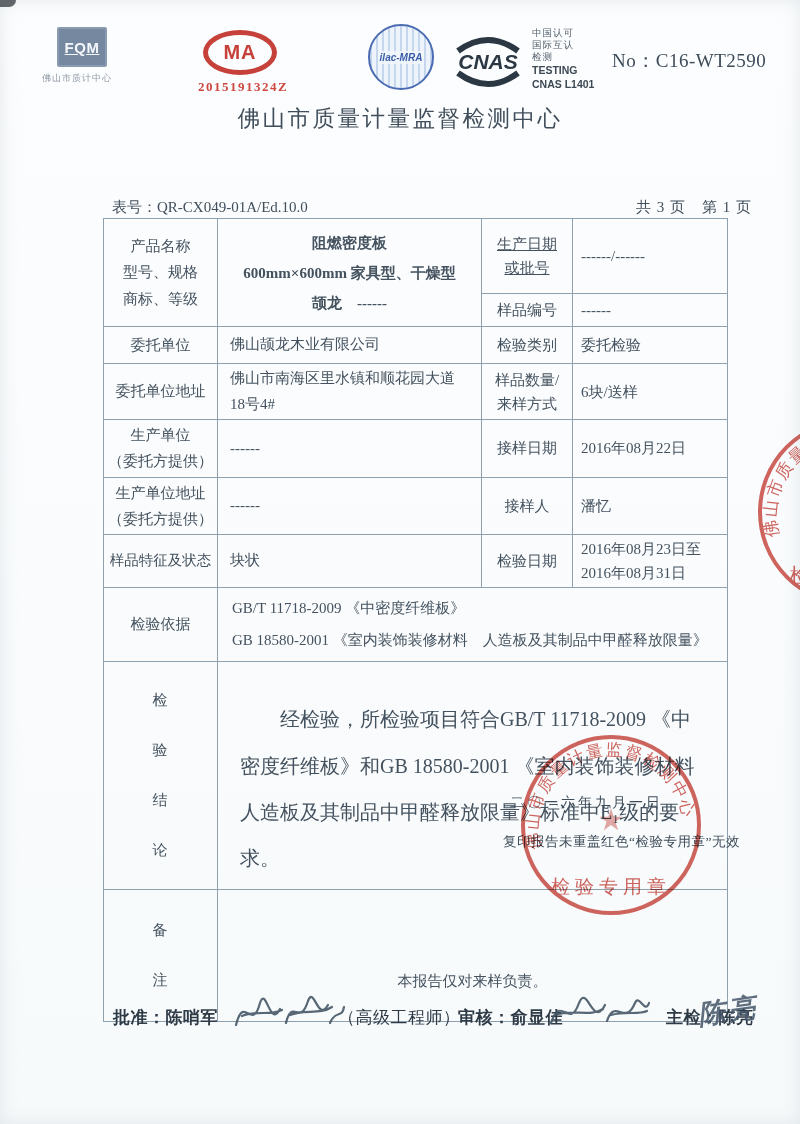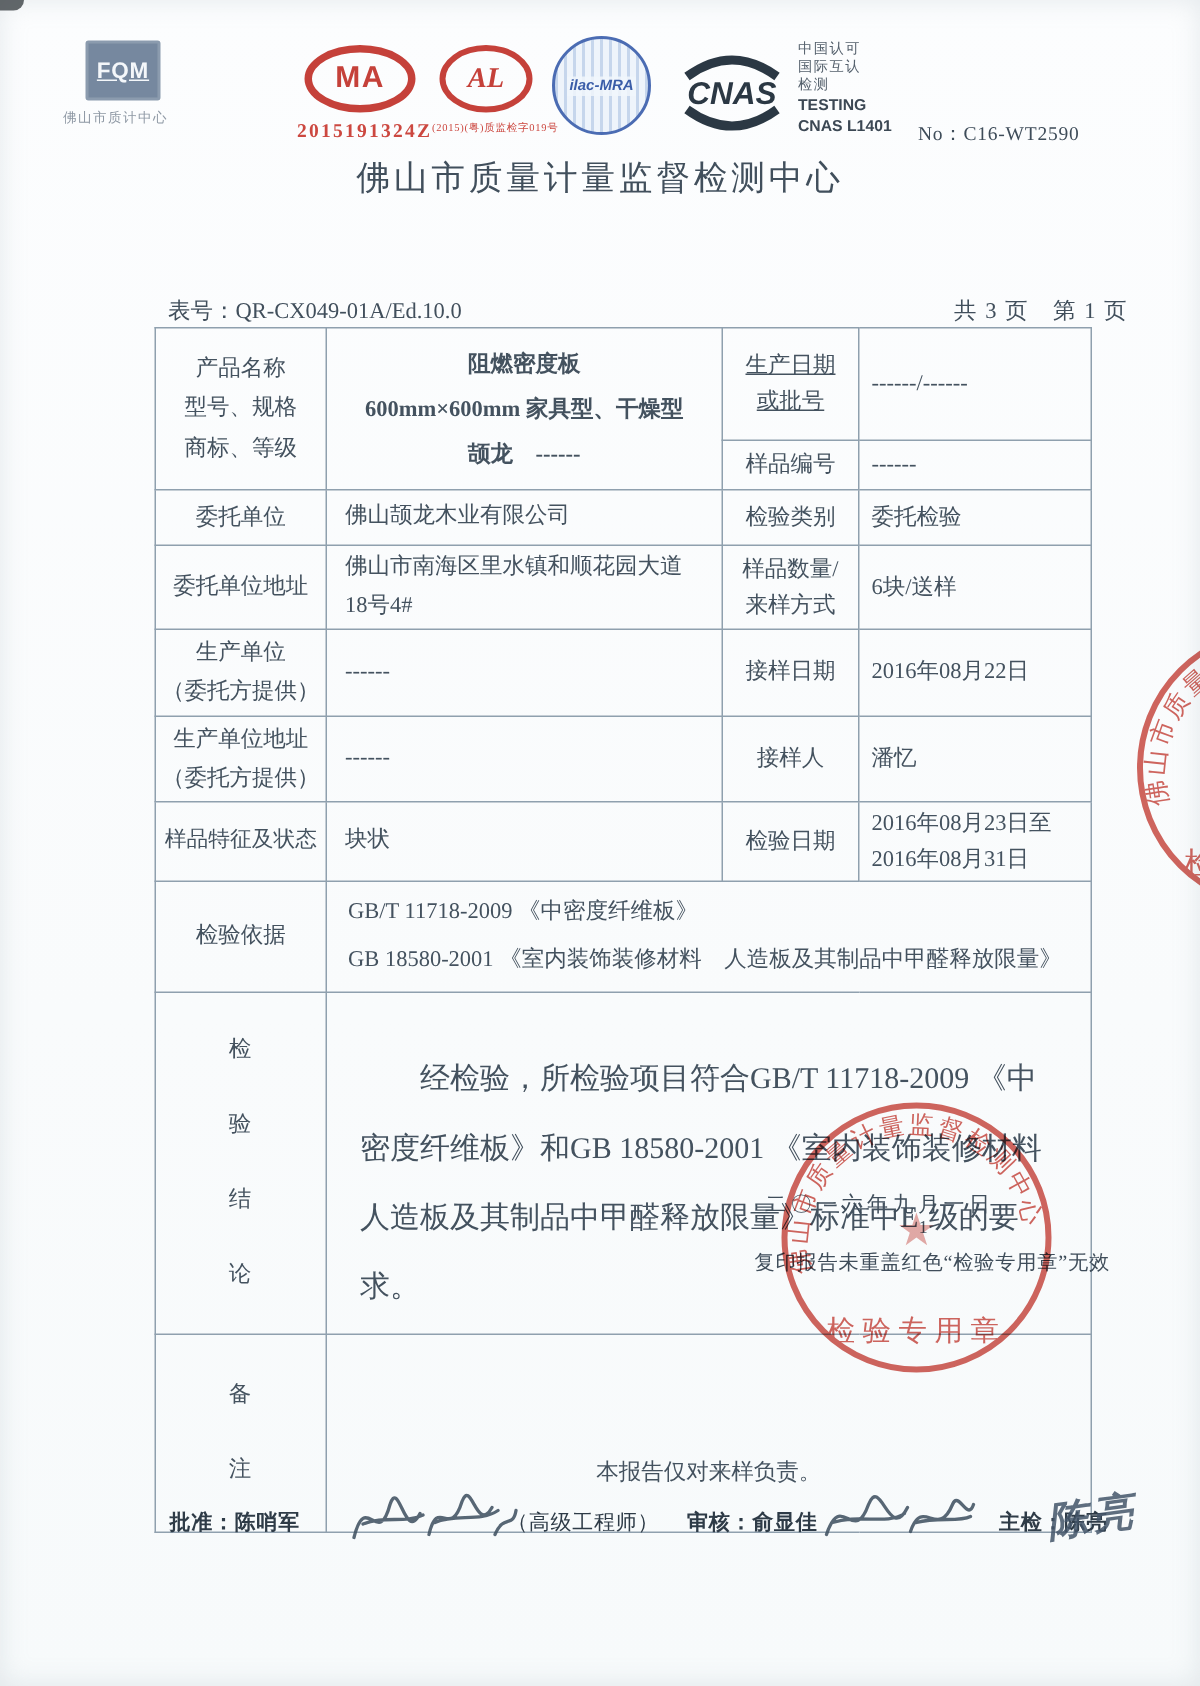--- a/index.html
+++ b/index.html
@@ -37,21 +37,21 @@
     border:2px solid #4b6cb3;
     background:repeating-linear-gradient(90deg,#c6d6ec 0 2px,#eef4fb 2px 6px);
     display:flex; align-items:center; justify-content:center; }
   .ilac-text { font:bold italic 10px "Liberation Sans",sans-serif; color:#3a5da8; background:rgba(240,246,252,.85); padding:1px 2px; }
 
   .cnas-logo { left:448px; top:36px; }
   .cnas-caption { left:532px; top:27px; font-size:9.5px; color:#55616d; line-height:12px; letter-spacing:1px; }
   .cnas-testing { left:532px; top:64px; font:bold 10.5px "Liberation Sans",sans-serif; color:#3c4854; }
   .cnas-cert { left:532px; top:78px; font:bold 10.5px "Liberation Sans",sans-serif; color:#3c4854; }
 
-  .report-no { left:612px; top:48px; font-size:13px; color:#3e4c59; letter-spacing:.5px;margin-top:32px; }
+  .report-no { left:612px; top:48px; font-size:19px; color:#3e4c59; letter-spacing:.5px; }
 
   
   .org-title { left:0; top:103px; width:800px; text-align:center; font-size:22.5px; color:#414f5c; letter-spacing:2.5px; }
   .doc-title { left:0; top:146px; width:800px; text-align:center; font-size:24px; color:#414f5c; letter-spacing:26px; text-indent:26px; }
 
   
   .form-no { left:112px; top:198px; font-size:15px; color:#414f5c; }
   .page-ind { left:636px; top:198px; font-size:15px; color:#414f5c; letter-spacing:1px; }
 
   
@@ -72,43 +72,39 @@
   
   .concl-date { left:510px; top:794px; font-size:14px; color:#3f4d5a; letter-spacing:3px; }
   .copy-notice { left:503px; top:833px; font-size:13.5px; color:#3f4d5a; letter-spacing:.5px; }
 
   
   .stamp { mix-blend-mode:multiply; opacity:.88; }
   .stamp-main { left:516px; top:730px; }
   .stamp-edge { left:752px; top:412px; }
 
   
-  .sign-row { font-size:14px; color:#2e3b47; font-weight:600; letter-spacing:.5px; }
+  .sign-row { font-size:17px; color:#2e3b47; font-weight:600; letter-spacing:.5px; }
   .sig-sketch { stroke:#415262; stroke-width:2.2; fill:none; stroke-linecap:round; stroke-linejoin:round; opacity:.88; }
   .sig-text { font-size:27px; color:#44566a; font-style:italic; font-weight:600; transform:rotate(-8deg); opacity:.85; letter-spacing:3px; }
 </style>
 </head>
 <body>
 
 <div class="page">
 
   <div class="abs corner-mark"></div>
 
   <div class="abs fqm-box">FQM</div>
   <div class="abs fqm-caption">佛山市质计中心</div>
 
   <div class="abs cma-group">
     <div class="cma-oval">MA</div>
     <div class="cma-cert">2015191324Z</div>
   </div>
 
-  <div class="abs cal-group">
-    <div class="cal-oval">AL</div>
-    <div class="cal-cert">(2015)(粤)质监检字019号</div>
-  </div>
 
   <div class="abs ilac-circle">
     <span class="ilac-text">ilac-MRA</span>
   </div>
 
   <svg class="abs cnas-logo" width="80" height="52" viewBox="0 0 80 52">
     <path d="M10,15 Q40,-7 70,15" stroke="#2b3844" stroke-width="6" fill="none"></path>
     <path d="M10,37 Q40,59 70,37" stroke="#2b3844" stroke-width="6" fill="none"></path>
     <text x="40" y="33" text-anchor="middle" font-family="Liberation Sans,sans-serif" font-style="italic" font-weight="bold" font-size="21" fill="#2b3844">CNAS</text>
   </svg>

